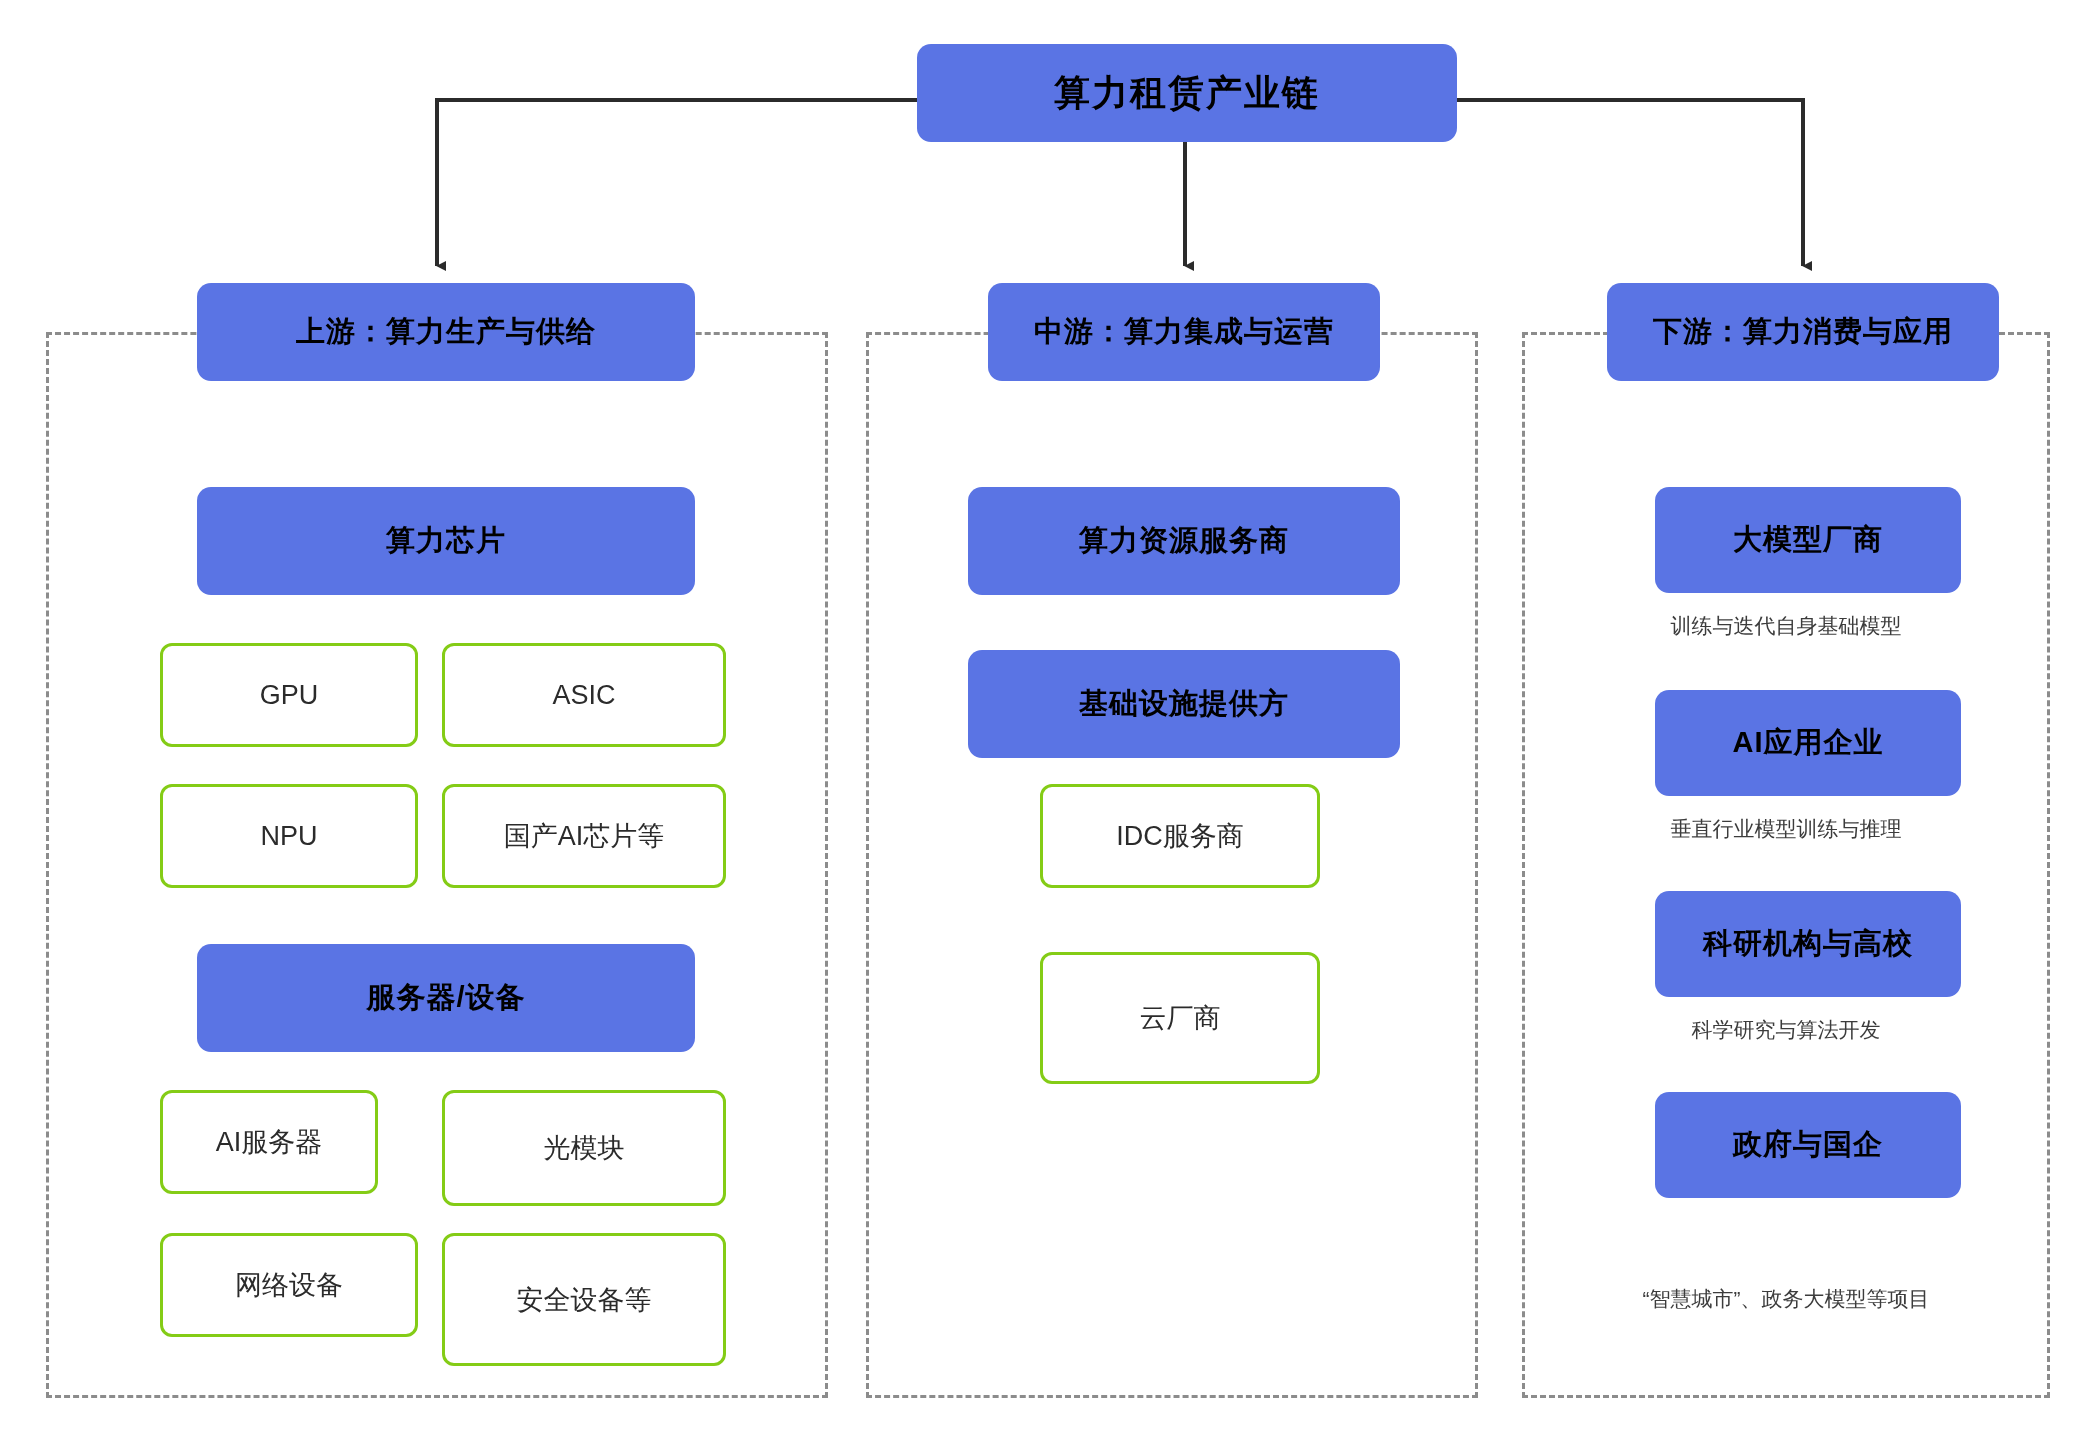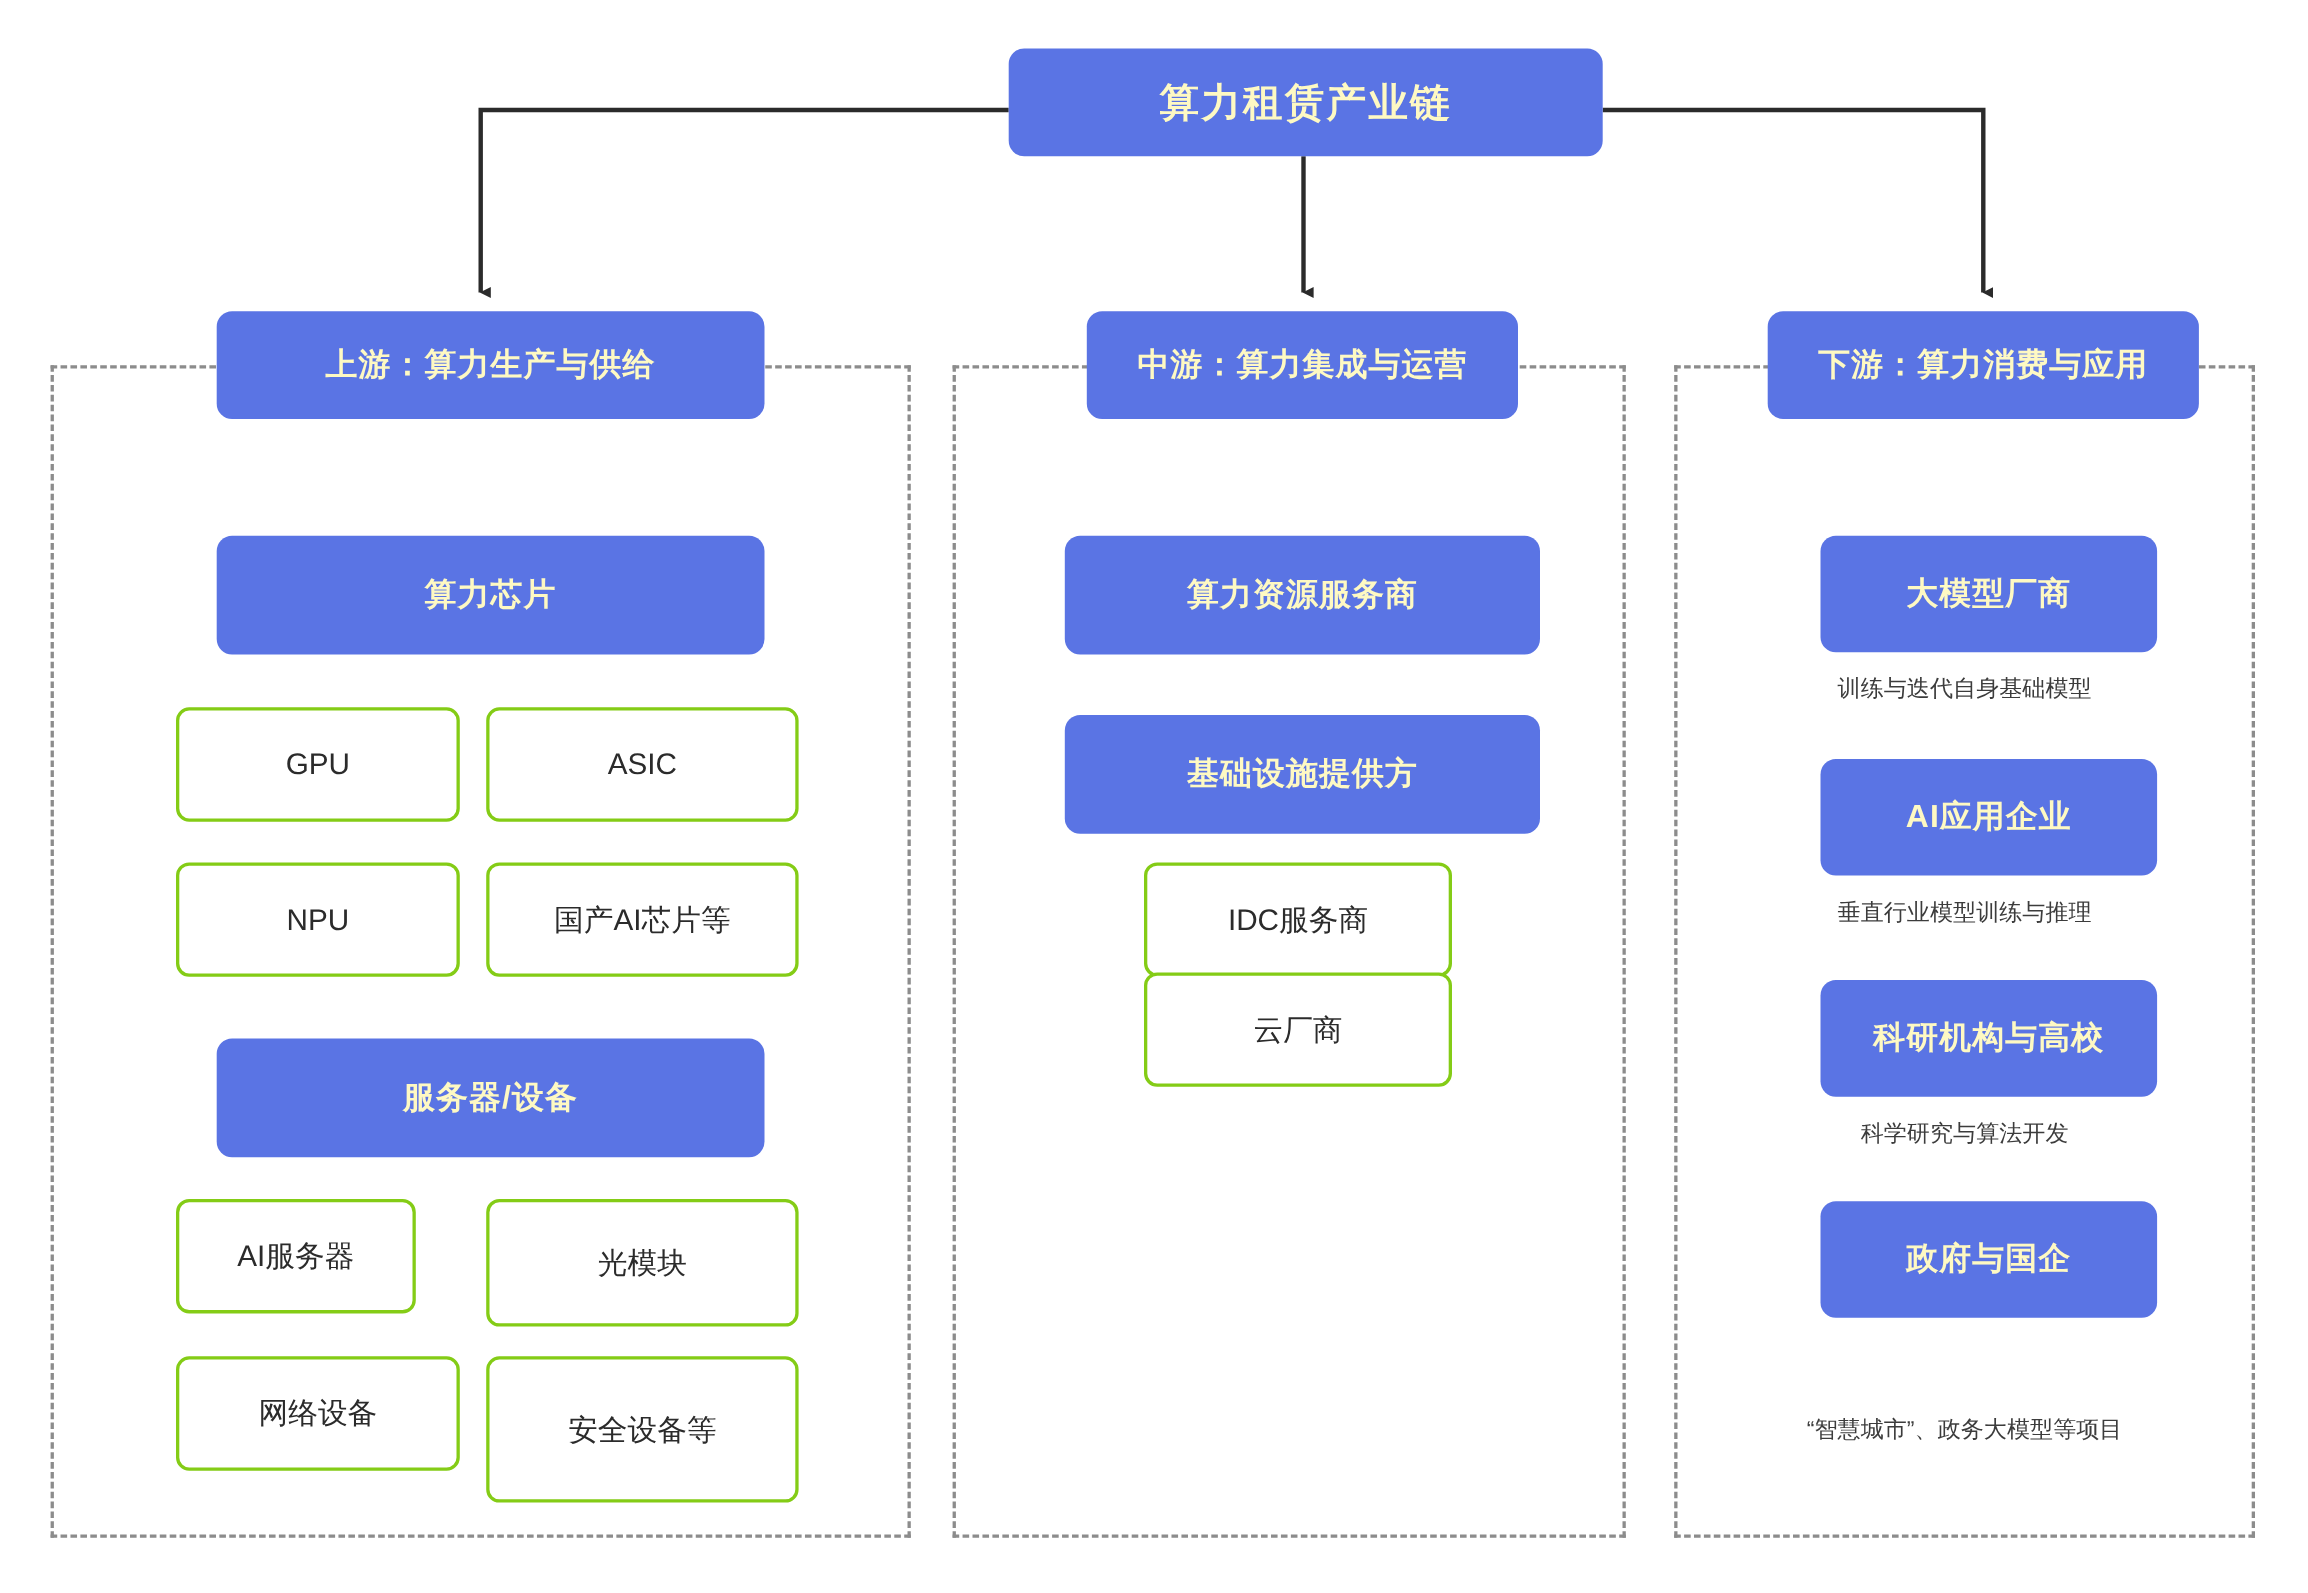--- a/index.html
+++ b/index.html
@@ -39,21 +39,21 @@
     position: absolute;
     box-sizing: border-box;
     display: flex;
     align-items: center;
     justify-content: center;
     text-align: center;
     border-radius: 12px;
   }
   .blue {
     background: #5a74e4;
-    color: #fef9c3;
+    color: #000000;
     font-weight: bold;
     border-radius: 14px;
   }
   .outline {
     background: #ffffff;
     color: #2b2b2b;
     border: 3px solid #84cc16;
     font-weight: normal;
     border-radius: 12px;
   }
@@ -117,21 +117,21 @@
   <div class="box outline t-leaf" style="left:160px; top:1090px; width:218px; height:104px;">AI服务器</div>
   <div class="box outline t-leaf" style="left:442px; top:1090px; width:284px; height:116px;">光模块</div>
   <div class="box outline t-leaf" style="left:160px; top:1233px; width:258px; height:104px;">网络设备</div>
   <div class="box outline t-leaf" style="left:442px; top:1233px; width:284px; height:133px;">安全设备等</div>
 
   <div class="box blue t-cat" style="left:968px; top:487px; width:432px; height:108px;">算力资源服务商</div>
 
   <div class="box blue t-cat" style="left:968px; top:650px; width:432px; height:108px;">基础设施提供方</div>
 
   <div class="box outline t-leaf" style="left:1040px; top:784px; width:280px; height:104px;">IDC服务商</div>
-  <div class="box outline t-leaf" style="left:1040px; top:884px; width:280px; height:104px;">云厂商</div>
+  <div class="box outline t-leaf" style="left:1040px; top:952px; width:280px; height:132px;">云厂商</div>
 
   <div class="box blue t-cat" style="left:1655px; top:487px; width:306px; height:106px;">大模型厂商</div>
   <div class="caption t-cap" style="left:1522px; top:605px; width:528px; height:42px;">训练与迭代自身基础模型</div>
 
   <div class="box blue t-cat" style="left:1655px; top:690px; width:306px; height:106px;">AI应用企业</div>
   <div class="caption t-cap" style="left:1522px; top:808px; width:528px; height:42px;">垂直行业模型训练与推理</div>
 
   <div class="box blue t-cat" style="left:1655px; top:891px; width:306px; height:106px;">科研机构与高校</div>
   <div class="caption t-cap" style="left:1522px; top:1009px; width:528px; height:42px;">科学研究与算法开发</div>
 

